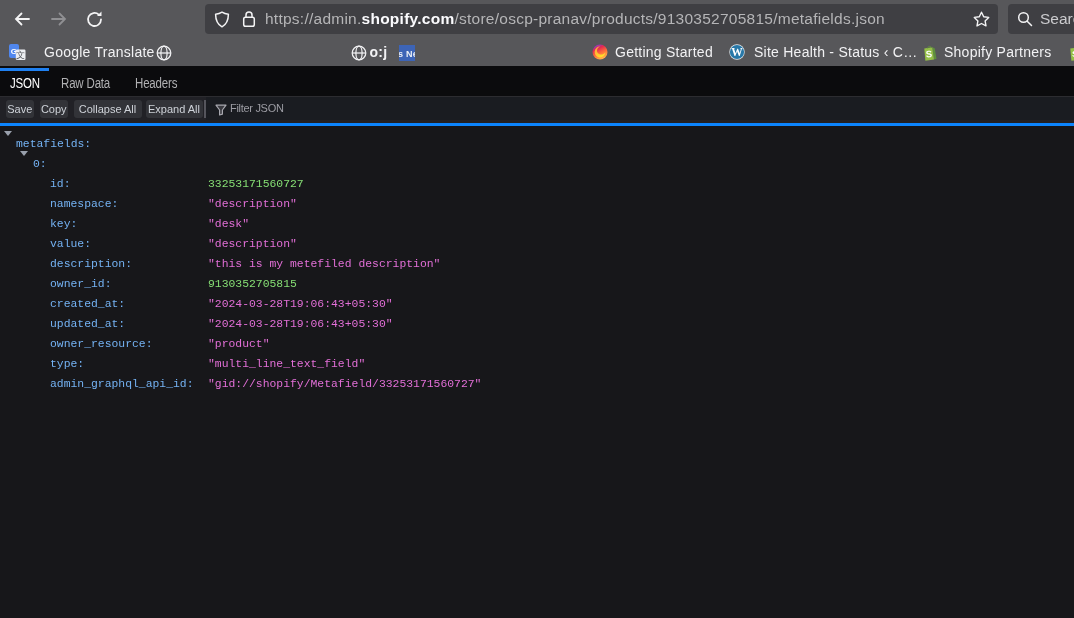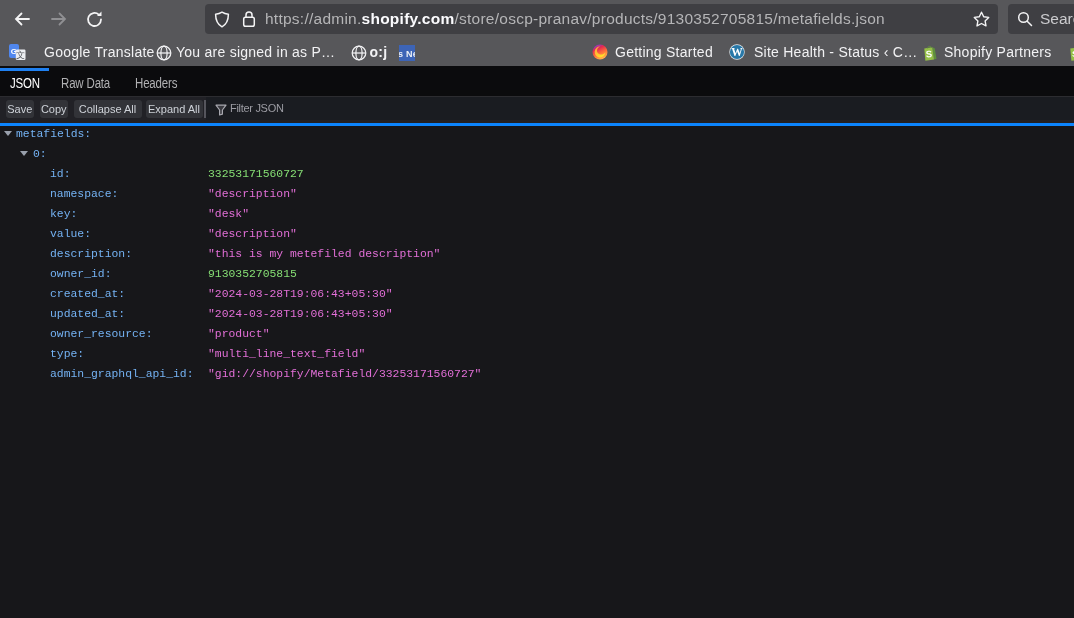--- a/index.html
+++ b/index.html
@@ -38,21 +38,21 @@
   #tbsep { position:absolute; left:204px; top:100px; width:1.5px; height:18px; background:#55555c; }
   #filterarea { position:absolute; left:206px; top:97px; width:868px; height:23px; background:#1a1c21; }
   #filterlbl { position:absolute; left:230px; top:96px; height:24px; line-height:25px;
     font-size:11px; letter-spacing:-0.3px; color:#9d9da4;text-align:right; }
   #darkstrip { position:absolute; left:0; top:120px; width:1074px; height:3px; background:#232022; }
   #blueline { position:absolute; left:0; top:123px; width:1074px; height:3px; background:#0d85fd; }
 
   
   #content { position:absolute; left:0; top:126px; width:1074px; height:492px; background:#17171a;
     font-family:"Liberation Mono", monospace; font-size:11.4px; }
-  .row { position:absolute; height:20px; line-height:20px; white-space:pre; }
+  .row { position:absolute; height:20px; line-height:20px; white-space:pre;margin-top:10px; }
   .k { color:#74b2f3; }
   .num { color:#86de74; }
   .str { color:#e26fd7; }
   .tri { position:absolute; width:0; height:0; border-left:4.5px solid transparent;
     border-right:4.5px solid transparent; border-top:5.5px solid #99a0ac; }
 </style>
 </head>
 <body>
 <div id="page">
 
@@ -104,21 +104,20 @@
       <text x="11.6" y="13.8" font-size="9" fill="#55595e" text-anchor="middle" font-family="Liberation Sans">文</text>
     </svg>
     <span style="padding-left:35px">Google Translate</span>
   </div>
   <div class="bmitem" style="left:156px;">
     <svg class="fv" width="16" height="16" viewBox="0 0 16 16" style="top:6.5px">
       <circle cx="8" cy="8" r="6.8" stroke="#f2f2f4" stroke-width="1.25" fill="none"></circle>
       <ellipse cx="8" cy="8" rx="3.1" ry="6.8" stroke="#f2f2f4" stroke-width="1.25" fill="none"></ellipse>
       <path d="M1.3 8 H14.7" stroke="#f2f2f4" stroke-width="1.25"></path>
     </svg>
-    <span style="padding-left:20px">You are signed in as P…</span>
   </div>
   <div class="bmitem" style="left:350px;font-weight:bold;">
     <svg class="fv" width="16" height="16" viewBox="0 0 16 16" style="top:6.5px;left:1px">
       <circle cx="8" cy="8" r="6.8" stroke="#f2f2f4" stroke-width="1.25" fill="none"></circle>
       <ellipse cx="8" cy="8" rx="3.1" ry="6.8" stroke="#f2f2f4" stroke-width="1.25" fill="none"></ellipse>
       <path d="M1.3 8 H14.7" stroke="#f2f2f4" stroke-width="1.25"></path>
     </svg>
     <span style="padding-left:19.5px">o:j</span>
   </div>
   <div class="bmitem" style="left:399px;">

